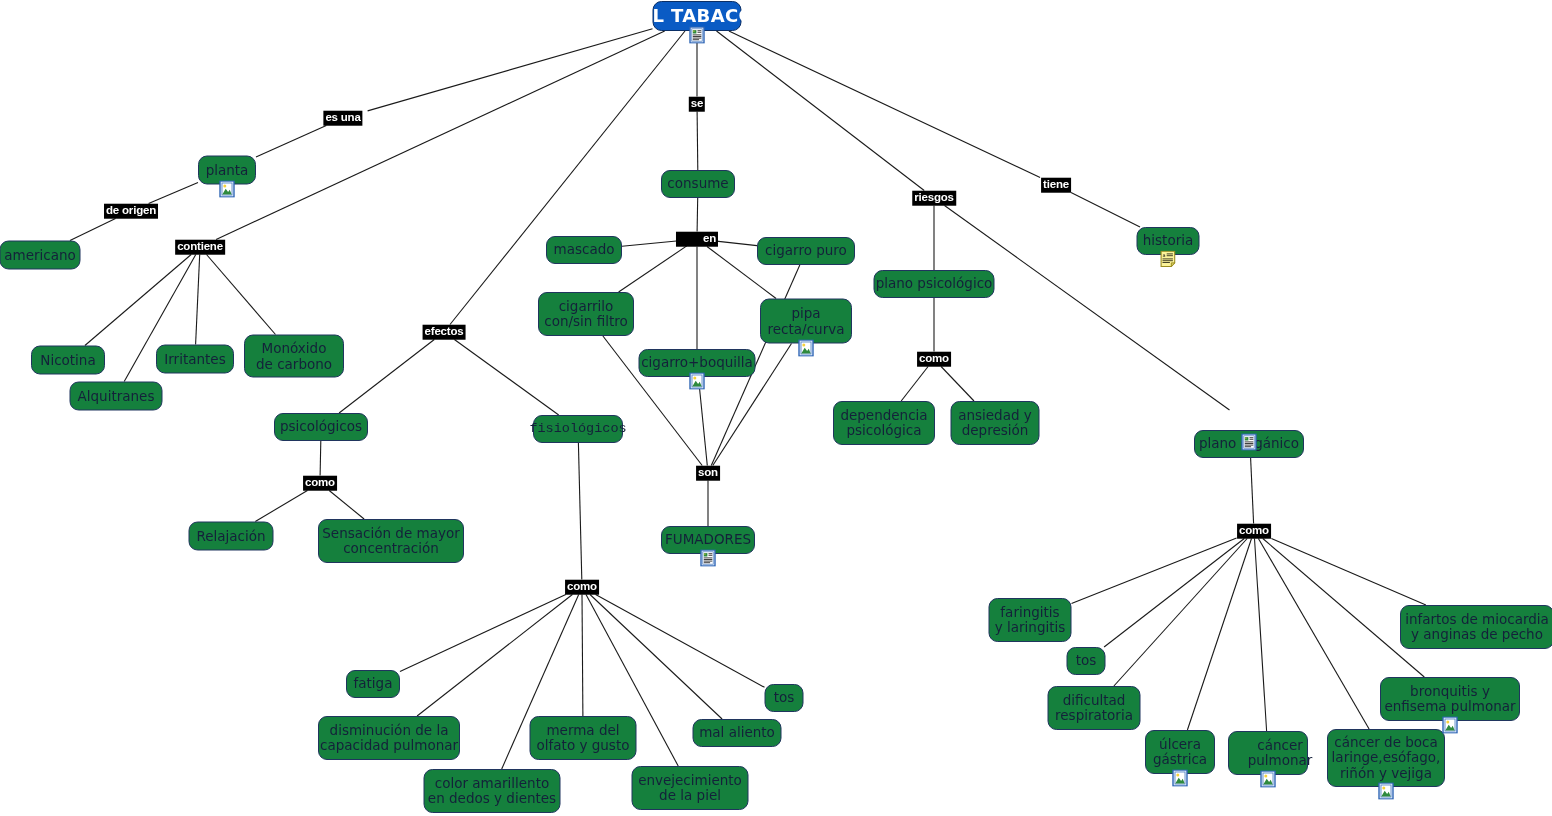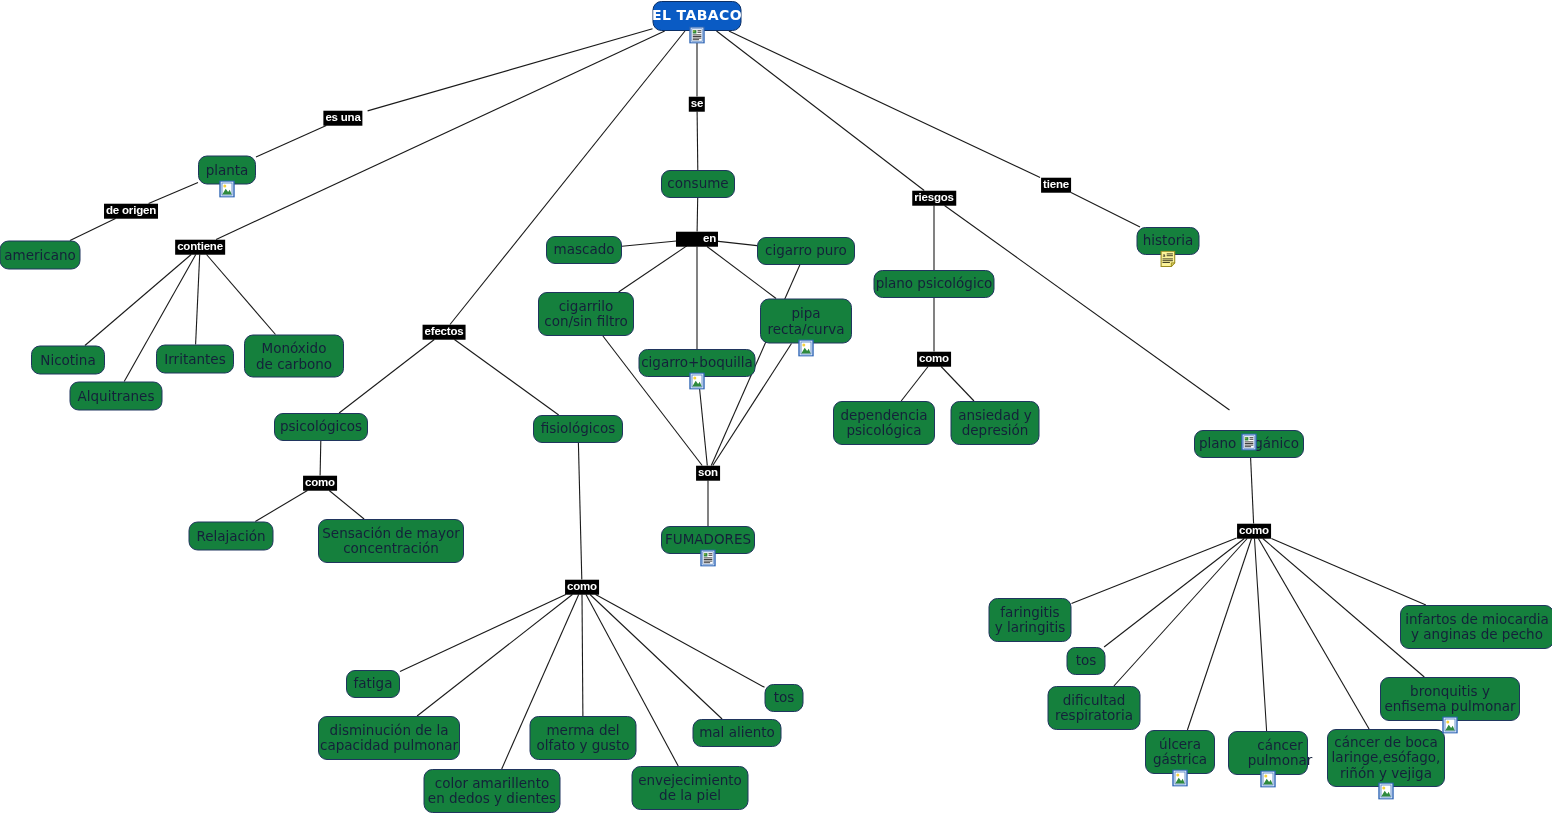--- a/index.html
+++ b/index.html
@@ -39,21 +39,21 @@
     padding: 3px 7px;
     white-space: pre;
     transform: translate(-50%, -50%);
     z-index: 5;
   }
   .node.root {
     background: #0a5bc4;
     border: 1.8px solid #0b2f66;
     color: #ffffff;
     font-weight: bold;
-    font-size: 14px;
+    font-size: 18px;
     letter-spacing: 0.4px;
   }
   .linklabel {
     position: absolute;
     background: #000000;
     color: #ffffff;
     font-size: 11.5px;
     font-weight: bold;
     font-family: Liberation Sans, sans-serif;
     letter-spacing: -0.2px;
@@ -146,21 +146,21 @@
       <div class="node" style="left: 586px; top: 314px; width: 96px; height: 44px;">cigarrilo
 con/sin filtro</div>
       <div class="node" style="left: 806px; top: 321px; width: 92px; height: 45px;">pipa
 recta/curva</div>
       <div class="node" style="left: 697px; top: 363px; width: 117px; height: 28px;">cigarro+boquilla</div>
       <div class="node" style="left: 708px; top: 540px; width: 94px; height: 28px;">FUMADORES</div>
       <div class="node" style="left: 321px; top: 427px; width: 94px; height: 28px;">psicológicos</div>
       <div class="node" style="left: 231px; top: 536px; width: 85px; height: 29px;">Relajación</div>
       <div class="node" style="left: 391px; top: 541px; width: 146px; height: 44px;">Sensación de mayor
 concentración</div>
-      <div class="node" style="left: 578px; top: 429px; width: 90px; height: 28px;">fisiológicos</div>
+      <div class="node" style="left: 578px; top: 429px; width: 90px; height: 28px; font-family: Liberation Mono, monospace;">fisiológicos</div>
       <div class="node" style="left: 373px; top: 684px; width: 54px; height: 28px;">fatiga</div>
       <div class="node" style="left: 389px; top: 738px; width: 142px; height: 44px;">disminución de la
 capacidad pulmonar</div>
       <div class="node" style="left: 492px; top: 791px; width: 137px; height: 44px;">color amarillento
 en dedos y dientes</div>
       <div class="node" style="left: 583px; top: 738px; width: 107px; height: 44px;">merma del
 olfato y gusto</div>
       <div class="node" style="left: 690px; top: 788px; width: 117px; height: 44px;">envejecimiento
 de la piel</div>
       <div class="node" style="left: 737px; top: 733px; width: 89px; height: 28px;">mal aliento</div>

